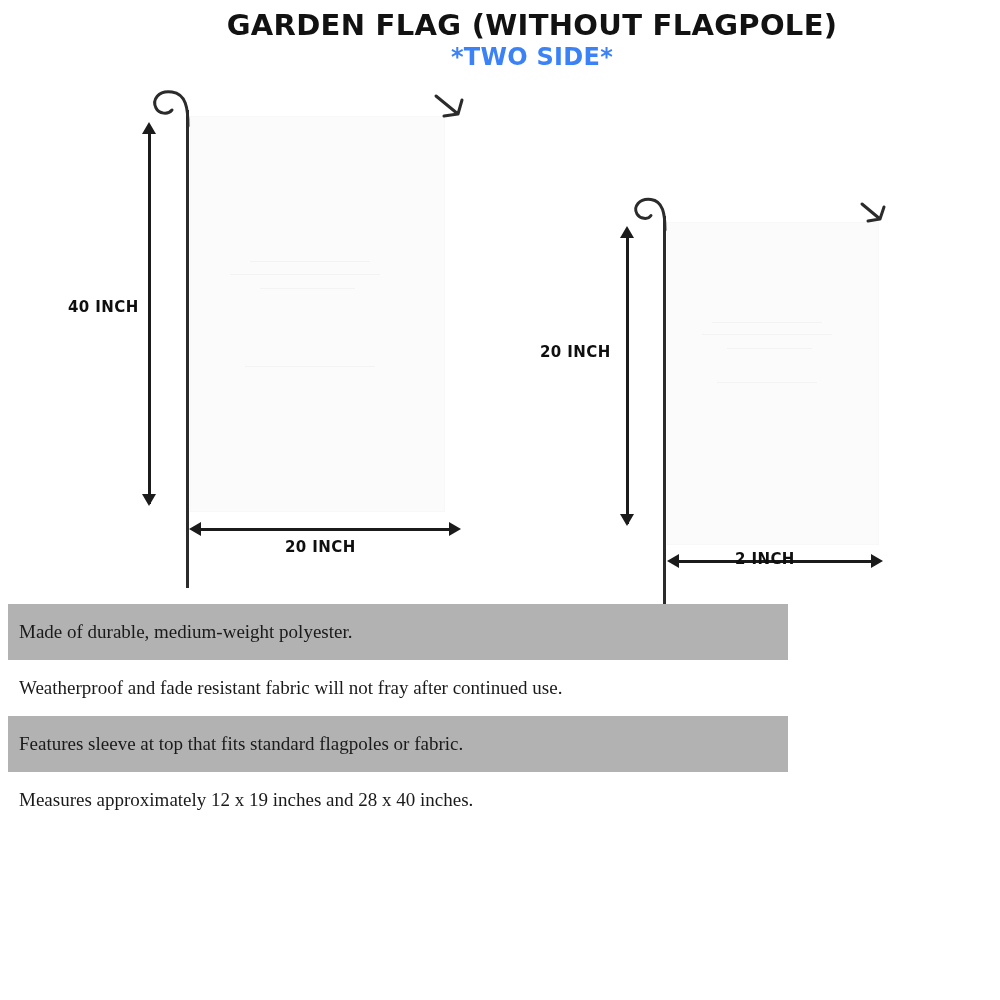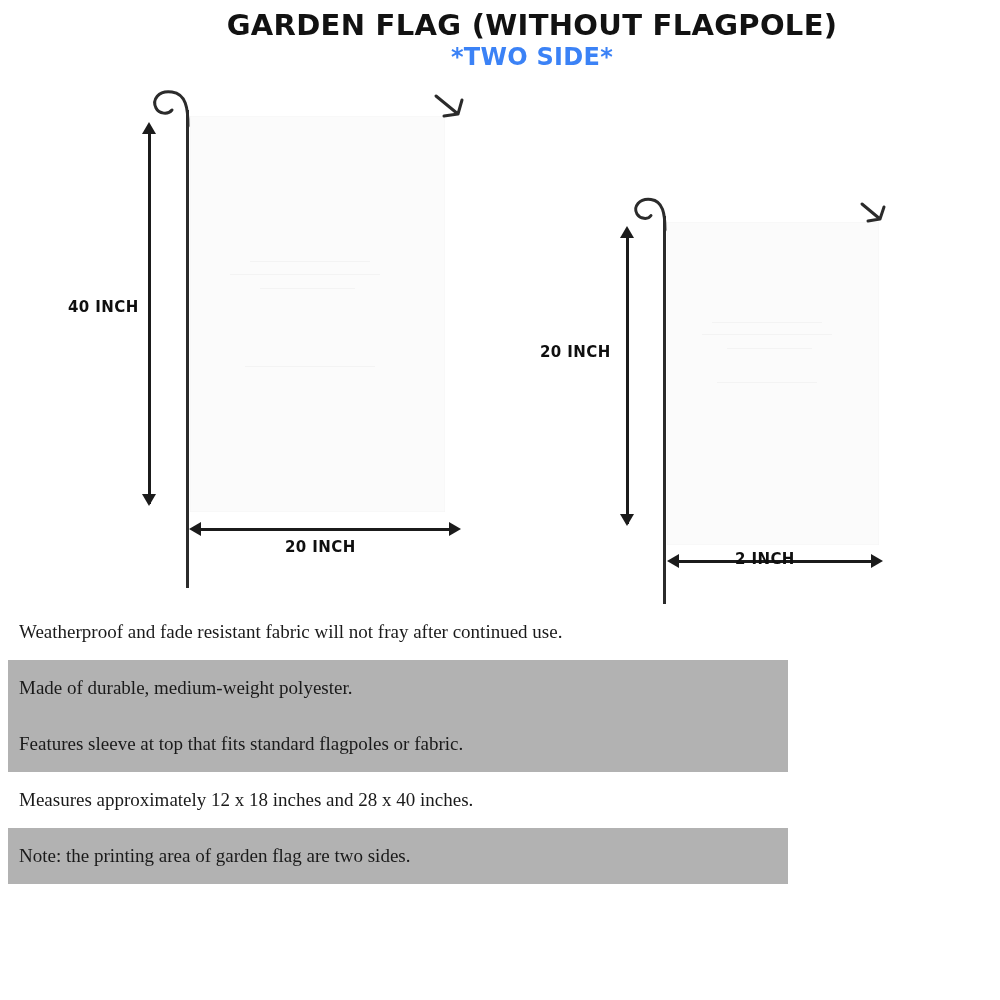--- a/index.html
+++ b/index.html
@@ -200,20 +200,19 @@
   <div class="arrow arrow-up" style="left:620px; top:226px;"></div>
   <div class="arrow arrow-down" style="left:620px; top:514px;"></div>
   <div class="dim-label" style="left:540px; top:343px;">20 INCH</div>
 
   <div class="dim-line dim-h" style="left:677px; top:560px; width:196px;"></div>
   <div class="arrow arrow-left" style="left:667px; top:554px;"></div>
   <div class="arrow arrow-right" style="left:871px; top:554px;"></div>
   <div class="dim-label" style="left:735px; top:550px;">2 INCH</div>
 
   <div class="features">
+    <div class="feature-row odd">Made of durable, medium-weight polyester.</div>
     <div class="feature-row even">Weatherproof and fade resistant fabric will not fray after continued use.</div>
-    <div class="feature-row odd">Made of durable, medium-weight polyester.</div>
     <div class="feature-row odd">Features sleeve at top that fits standard flagpoles or fabric.</div>
-    <div class="feature-row even">Measures approximately 12 x 18 inches and 28 x 40 inches.</div>
-    <div class="feature-row odd">Note: the printing area of garden flag are two sides.</div>
+    <div class="feature-row even">Measures approximately 12 x 19 inches and 28 x 40 inches.</div>
   </div>
 
 </div>
 
 </body></html>

